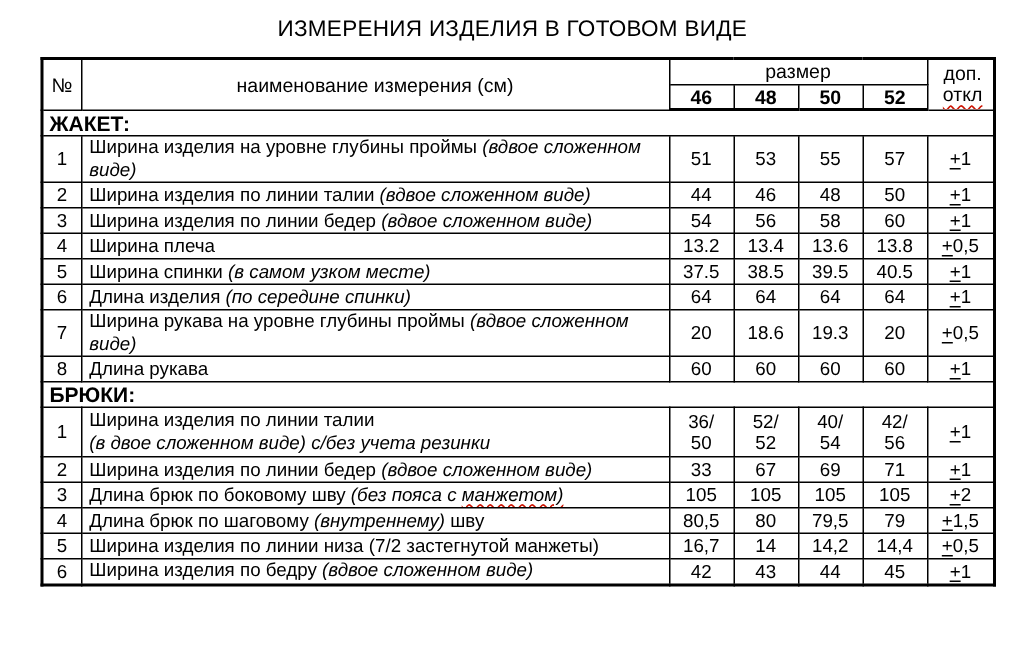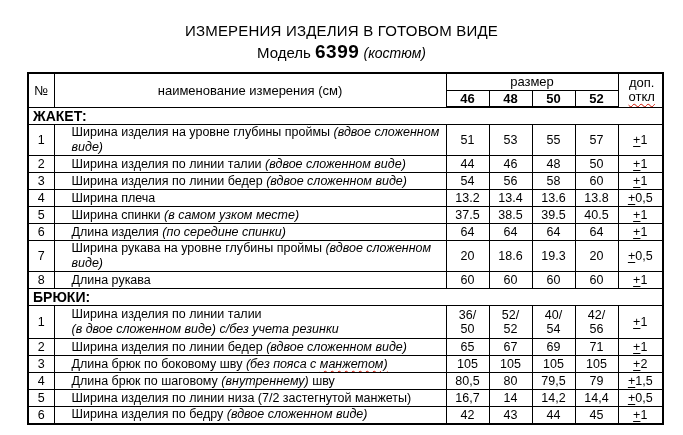--- a/index.html
+++ b/index.html
@@ -1,56 +1,51 @@
 <!DOCTYPE html>
 <html><head>
 <meta charset="utf-8">
 <style>
   html,body{margin:0;padding:0}
   body{width:683px;height:435px;background:#fff;color:#000;
        font-family:"Liberation Sans","DejaVu Sans",sans-serif;}
   .page{position:relative;width:683px;height:435px;overflow:hidden;background:#fff}
-  .titles{text-align:center;margin-top:20px;line-height:21px;font-size:15px}
+  .titles{text-align:center;margin-top:9px;line-height:21px;font-size:15px}
   .title-line1{letter-spacing:.2px}
   .model-line .model-number{font-size:19px;font-weight:bold;letter-spacing:.5px}
   .model-line .model-suffix{font-style:italic;font-size:14px}
   table.meas{border-collapse:collapse;table-layout:fixed;margin:8px 0 0 27px;
              border:2px solid #000}
   .meas th,.meas td{border:1px solid #000;padding:0 2px;font-weight:normal;
              font-size:12.5px;vertical-align:middle;overflow:hidden}
   .meas thead tr{height:17px}
   .meas thead th{font-size:13px;text-align:center}
   .meas thead tr.size-row th{font-weight:bold;border-bottom:2px solid #000}
   th.tolhead{font-size:12.5px;text-align:left;padding-left:5px;line-height:14px}
   .meas tbody tr{height:17px}
   .meas tbody tr.tall{height:33px}
   td.section{font-weight:bold;font-size:14px;padding-left:4px;text-align:left}
   td.num-cell{text-align:center}
-  td.name-cell{text-align:left;padding-left:17px;line-height:15px;white-space:pre-line}
+  td.name-cell{text-align:left;padding-left:5px;line-height:15px;white-space:pre-line}
   td.val-cell{text-align:center;white-space:pre-line;line-height:14px}
   td.tol-cell{text-align:center}
   .seg-i{font-style:italic}
   .sq{text-decoration-line:underline;text-decoration-style:wavy;
       text-decoration-color:#cc1100;text-decoration-thickness:1px;
       text-underline-offset:2px}
   .plus{text-decoration:underline;text-decoration-thickness:1px;
         text-underline-offset:2px}
 </style>
 </head>
 <body>
 
 <div class="page">
 
   <div class="titles">
     <div class="title-line1">ИЗМЕРЕНИЯ ИЗДЕЛИЯ В ГОТОВОМ ВИДЕ</div>
-    <div class="model-line">
-      <span>Модель</span>
-      <span class="model-number">6399</span>
-      <span class="model-suffix">(костюм)</span>
-    </div>
   </div>
 
   <table class="meas">
     <colgroup>
       <col style="width:26px">
       <col style="width:392px">
       <col style="width:43px">
         <col style="width:43px">
       <col style="width:43px">
         <col style="width:43px">
@@ -162,21 +157,21 @@
 52</td>
           <td class="val-cell">40/
 54</td>
           <td class="val-cell">42/
 56</td>
           <td class="tol-cell"><span class="plus">+</span>1</td>
         </tr>
         <tr>
           <td class="num-cell">2</td>
           <td class="name-cell"><span>Ширина изделия по линии бедер </span><span class="seg-i">(вдвое сложенном виде)</span></td>
-          <td class="val-cell">65</td>
+          <td class="val-cell">33</td>
           <td class="val-cell">67</td>
           <td class="val-cell">69</td>
           <td class="val-cell">71</td>
           <td class="tol-cell"><span class="plus">+</span>1</td>
         </tr>
         <tr>
           <td class="num-cell">3</td>
           <td class="name-cell"><span>Длина брюк по боковому шву </span><span class="seg-i">(без пояса с </span><span class="seg-i sq">манжетом)</span></td>
           <td class="val-cell">105</td>
           <td class="val-cell">105</td>

